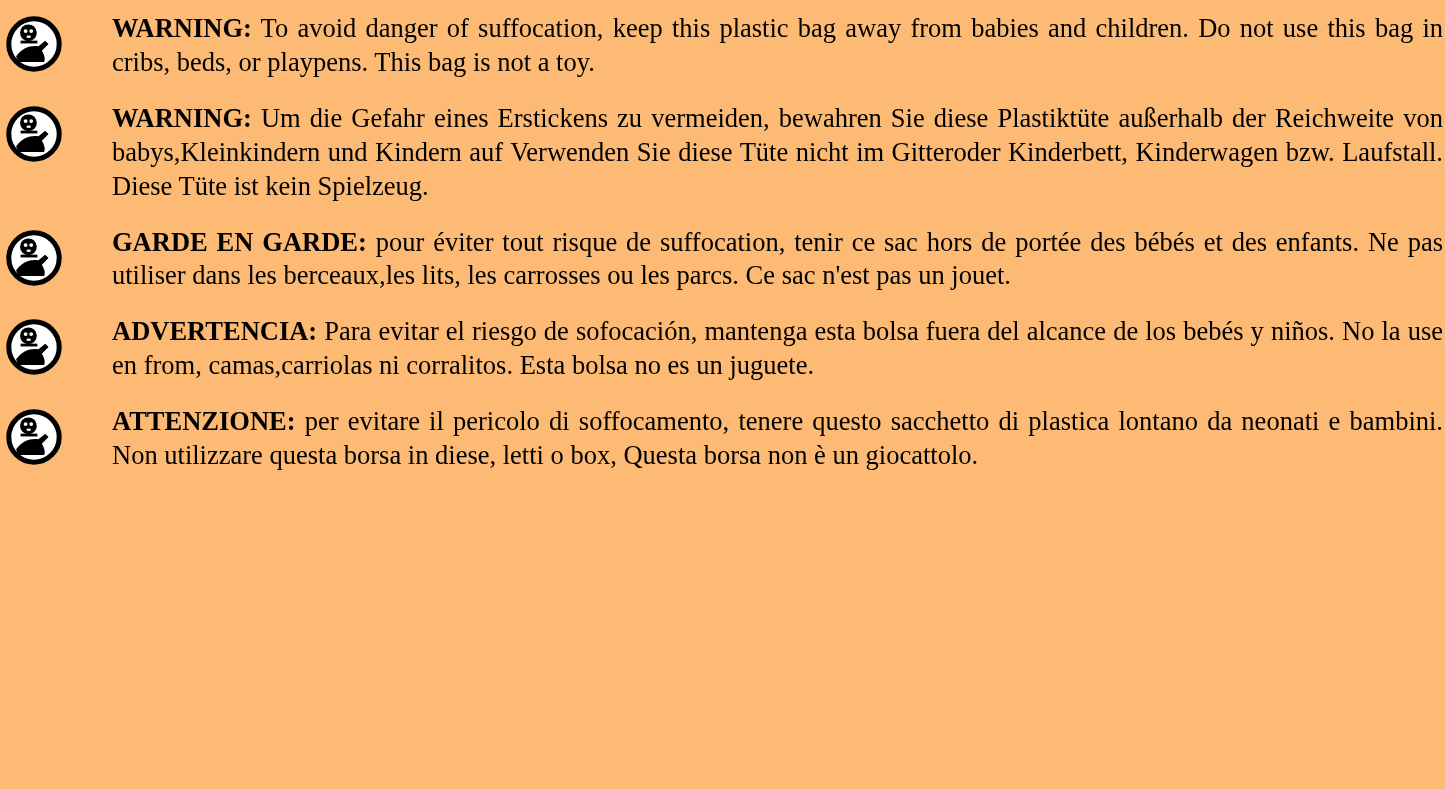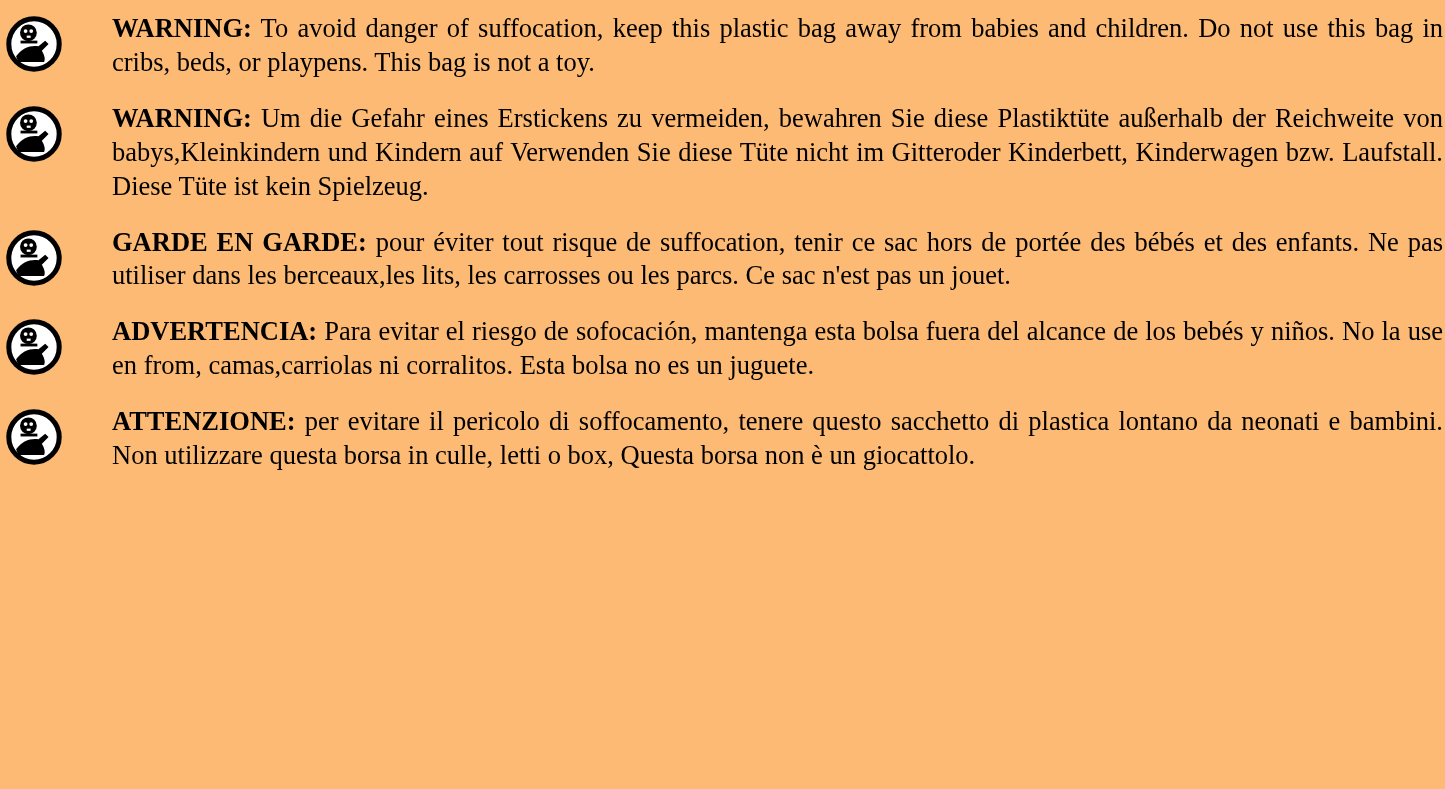--- a/index.html
+++ b/index.html
@@ -134,17 +134,17 @@
         <circle cx="50" cy="50" r="45" fill="#ffffff" stroke="#000000" stroke-width="9"></circle>
         <path d="M18 72 C30 56 44 52 58 54 L70 44 L76 50 L64 62 C70 72 70 78 68 82 L22 82 Z" fill="#000000"></path>
         <circle cx="40" cy="30" r="15" fill="#000000"></circle>
         <circle cx="35" cy="27" r="3.4" fill="#ffffff"></circle>
         <circle cx="45" cy="27" r="3.4" fill="#ffffff"></circle>
         <rect x="37" y="35" width="7" height="4" fill="#ffffff"></rect>
         <rect x="26" y="44" width="30" height="5" fill="#000000"></rect>
       </svg>
     </div>
     <div class="text-cell">
-      <span class="kw">ATTENZIONE:</span><span> per evitare il pericolo di soffocamento, tenere questo sacchetto di plastica lontano da neonati e bambini. Non utilizzare questa borsa in culle, letti o box, Questa borsa non è un giocattolo.</span>
+      <span class="kw">ATTENZIONE:</span><span> per evitare il pericolo di soffocamento, tenere questo sacchetto di plastica lontano da neonati e bambini. Non utilizzare questa borsa in diese, letti o box, Questa borsa non è un giocattolo.</span>
     </div>
   </div>
 
 </div>
 
 </body></html>

